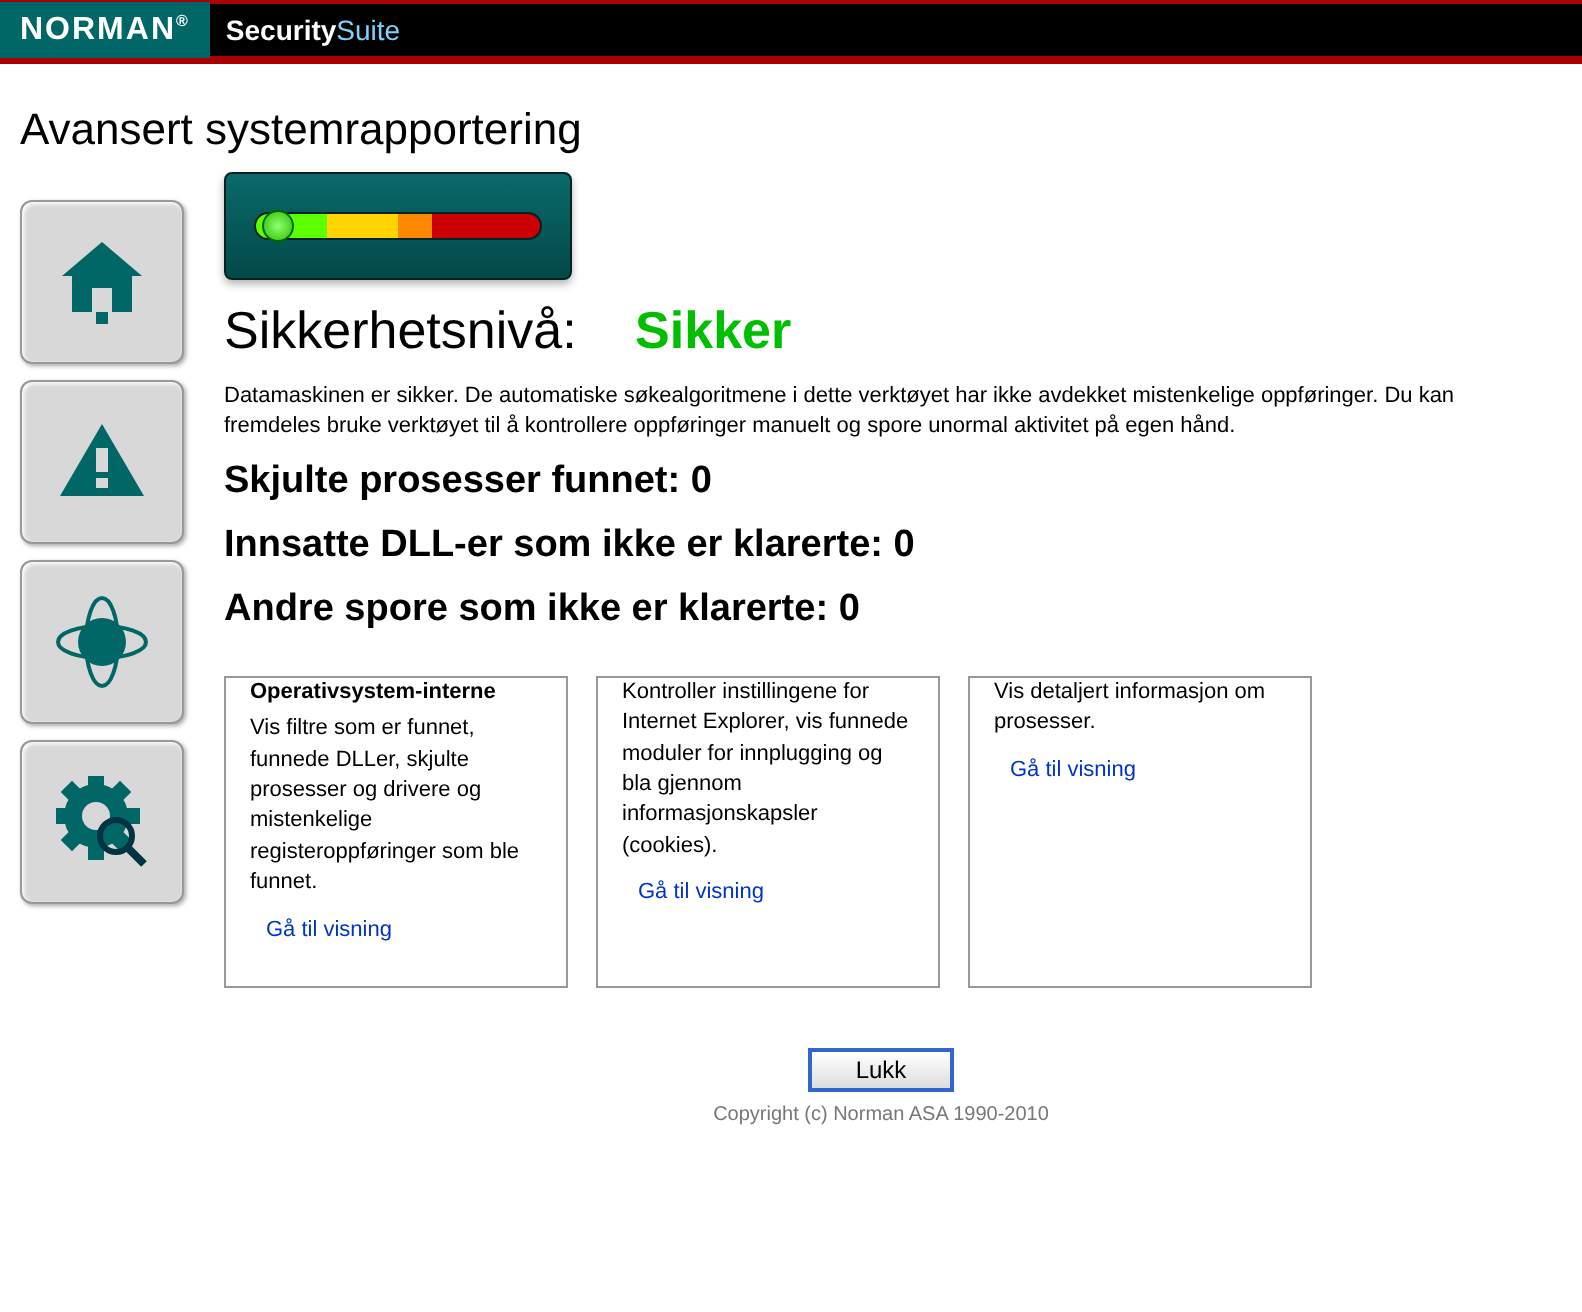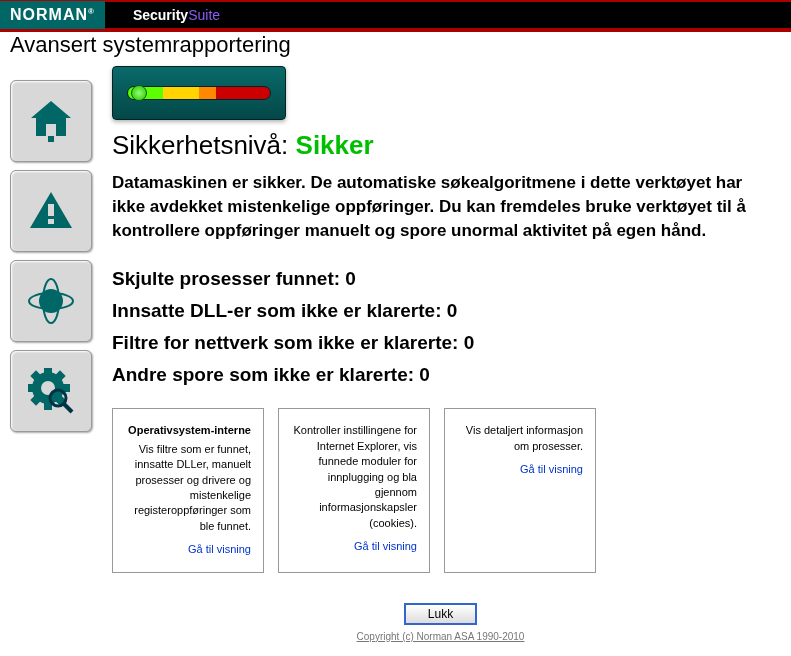--- a/index.html
+++ b/index.html
@@ -1,53 +1,53 @@
 <!DOCTYPE html>
 <html><head>
 <meta charset="utf-8">
 <style>
 * { margin: 0; padding: 0; box-sizing: border-box; }
 body { font-family: Arial, sans-serif; background: #fff; width: 791px; height: 656px; overflow: hidden; }
 
-.header { background: #000; height: 32px; display: flex; align-items: center; border-top: 2px solid #a00; border-bottom: 4px solid #a00; gap: 20px; }
+.header { background: #000; height: 32px; display: flex; align-items: center; border-top: 2px solid #a00; border-bottom: 4px solid #a00; }
 .logo-norman { background: #006666; color: #fff; font-weight: bold; font-size: 16px; padding: 5px 10px; letter-spacing: 1px; }
 .logo-reg { font-size: 8px; vertical-align: super; }
 .logo-security { color: #fff; font-weight: bold; font-size: 14px; padding-left: 8px; }
-.logo-suite { color: #8b5cf6; font-weight: normal; font-size: 14px; }
+.logo-suite { color: #7dd3fc; font-weight: normal; font-size: 14px; }
 
-.page-title { font-size: 22px; padding: 0 10px 8px 10px; }
+.page-title { font-size: 22px; padding: 20px 10px 8px 10px; }
 
 .body-area { display: flex; padding: 0 10px; }
 
 .sidebar { width: 90px; display: flex; flex-direction: column; gap: 8px; padding-top: 14px; }
 .nav-btn { width: 82px; height: 82px; background: #d8d8d8; border: 1px solid #999; border-radius: 6px; display: flex; align-items: center; justify-content: center; cursor: pointer; box-shadow: inset 1px 1px 2px #fff, 1px 1px 2px #aaa; }
 .nav-btn svg { width: 50px; height: 50px; }
 
 .main { flex: 1; padding: 0 12px 0 12px; }
 
 .gauge-wrap { background: linear-gradient(#0a6a6a, #044848); border: 1px solid #022; border-radius: 4px; padding: 10px 14px; width: 174px; height: 54px; display: flex; align-items: center; box-shadow: 0 2px 4px rgba(0,0,0,.3); }
 .gauge { width: 100%; height: 14px; background: linear-gradient(90deg, #5cff00 0 25%, #ffd400 25% 50%, #ff8800 50% 62%, #cc0000 62% 100%); border-radius: 7px; border: 1px solid #022; position: relative; }
 .gauge-marker { position: absolute; left: 3px; top: -2px; width: 16px; height: 16px; background: radial-gradient(#8fff70, #2bbf00); border-radius: 50%; border: 1px solid #060; }
 
 .level-title { font-size: 26px; margin-top: 10px; }
-.level-title .status { color: #00bf00; font-weight: bold; }
+.level-title .status { color: #00bf00; font-weight: bold; margin-left: 22px; }
 
-.desc { font-size: 17px; font-weight: bold; margin-top: 10px; line-height: 1.4; }
+.desc { font-size: 11px; font-weight: normal; margin-top: 10px; line-height: 1.4; }
 
-.stats { margin-top: 26px; }
+.stats { margin-top: 8px; }
 .stats .row { font-size: 19px; font-weight: bold; margin-bottom: 10px; }
 
 .cards { display: flex; gap: 14px; margin-top: 22px; }
-.card { border: 1px solid #999; padding: 14px 12px; width: 152px; min-height: 156px; font-size: 11px; line-height: 1.4; position: relative; text-align: right; }
+.card { border: 1px solid #999; padding: 0 12px; width: 172px; min-height: 156px; font-size: 11px; line-height: 1.4; position: relative; }
 .card .title { font-weight: bold; margin-bottom: 3px; }
 .card .link { color: #0033cc; cursor: pointer; display: inline-block; margin-top: 8px; margin-left: 8px; }
 
 .footer { text-align: center; margin-top: 30px; }
 .close-btn { padding: 2px 22px; font-size: 12px; border: 2px solid #3366cc; background: linear-gradient(#fff, #ddd); cursor: pointer; }
-.copyright { font-size: 10px; color: #777; margin-top: 6px; text-decoration: underline; }
+.copyright { font-size: 10px; color: #777; margin-top: 6px; }
 </style>
 </head>
 <body>
 
 <div class="header">
   <span class="logo-norman"><span>NORMAN</span><span class="logo-reg">®</span></span>
   <span class="logo-security"><span>Security</span><span class="logo-suite">Suite</span></span>
 </div>
 
 <div class="page-title">Avansert systemrapportering</div>
@@ -104,28 +104,27 @@
     <div class="level-title">
       <span>Sikkerhetsnivå:</span>
       <span class="status">Sikker</span>
     </div>
 
     <div class="desc">Datamaskinen er sikker. De automatiske søkealgoritmene i dette verktøyet har ikke avdekket mistenkelige oppføringer. Du kan fremdeles bruke verktøyet til å kontrollere oppføringer manuelt og spore unormal aktivitet på egen hånd.</div>
 
     <div class="stats">
       <div class="row"><span>Skjulte prosesser funnet:</span> <span>0</span></div>
       <div class="row"><span>Innsatte DLL-er som ikke er klarerte:</span> <span>0</span></div>
-      <div class="row"><span>Filtre for nettverk som ikke er klarerte:</span> <span>0</span></div>
       <div class="row"><span>Andre spore som ikke er klarerte:</span> <span>0</span></div>
     </div>
 
     <div class="cards">
       <div class="card">
         <div class="title">Operativsystem-interne</div>
-        <div>Vis filtre som er funnet, innsatte DLLer, manuelt prosesser og drivere og mistenkelige registeroppføringer som ble funnet.</div>
+        <div>Vis filtre som er funnet, funnede DLLer, skjulte prosesser og drivere og mistenkelige registeroppføringer som ble funnet.</div>
         <span class="link">Gå til visning</span>
       </div>
       <div class="card">
         <div>Kontroller instillingene for Internet Explorer, vis funnede moduler for innplugging og bla gjennom informasjonskapsler (cookies).</div>
         <span class="link">Gå til visning</span>
       </div>
       <div class="card">
         <div>Vis detaljert informasjon om prosesser.</div>
         <span class="link">Gå til visning</span>
       </div>

